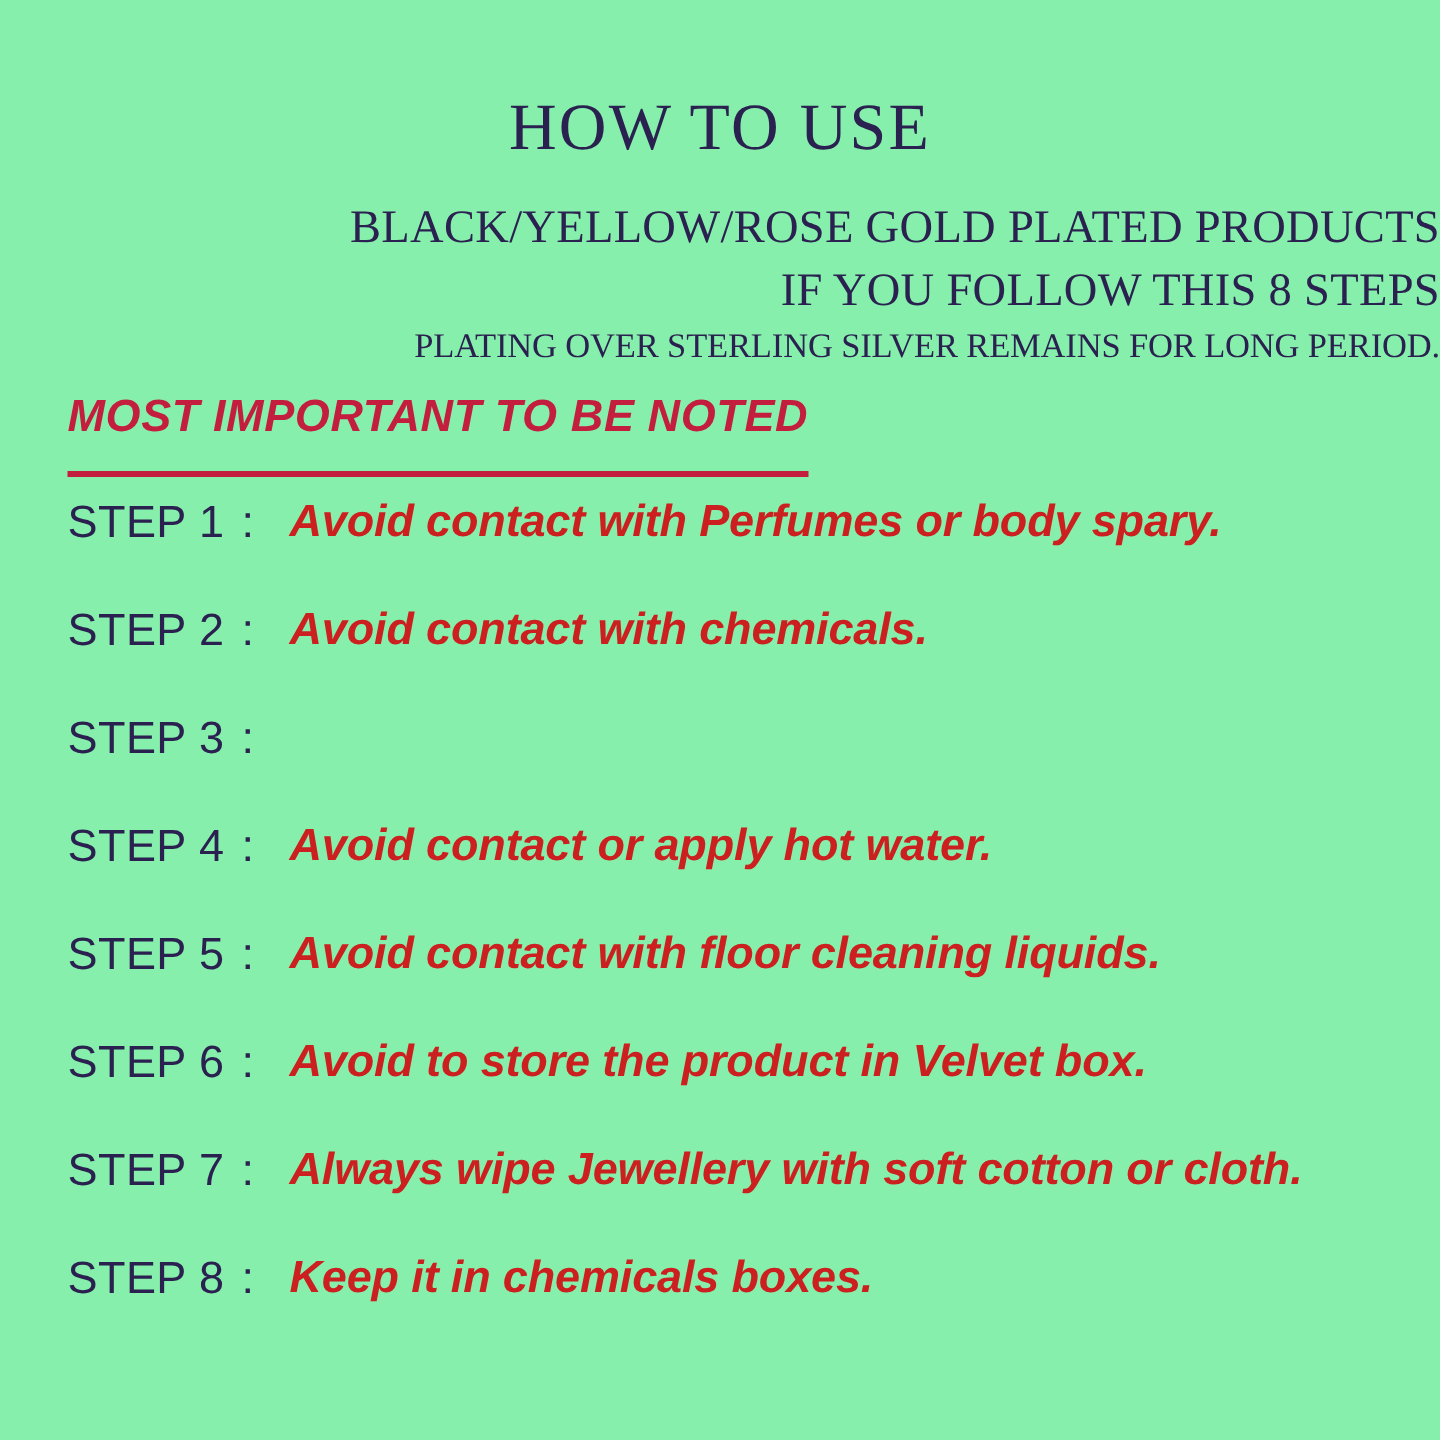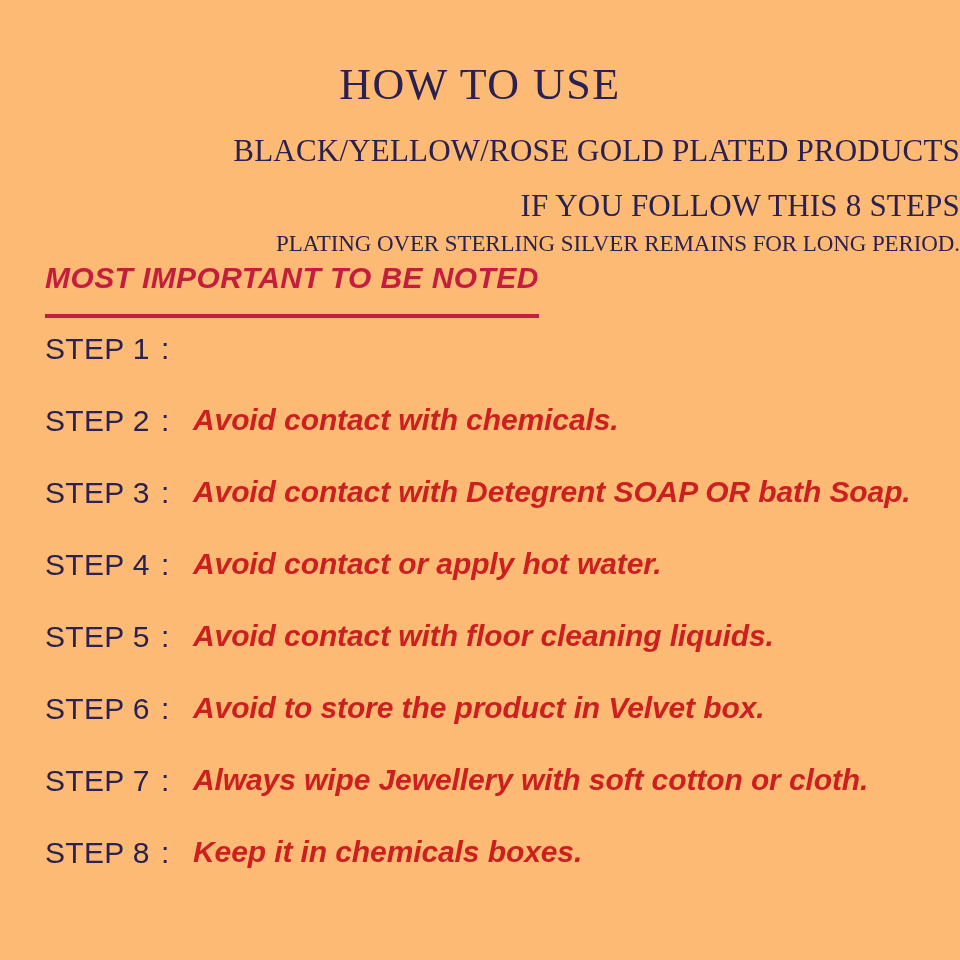--- a/index.html
+++ b/index.html
@@ -13,21 +13,21 @@
     height: 960px;
     overflow: hidden;
     font-family: "Liberation Sans", sans-serif;
     -webkit-font-smoothing: antialiased;
   }
 
   #poster {
     position: relative;
     width: 960px;
     height: 960px;
-    background: #fdba74;
+    background: #86efac;
     box-sizing: border-box;
   }
 
   
   .heading-block {
     position: absolute;
     left: 0;
     top: 0;
     width: 960px;
     text-align: center;
@@ -60,21 +60,21 @@
   }
 
   .subtitle-line.l1 {
     font-size: 31px;
     letter-spacing: 0.2px;
     margin-top: 28px;
   }
   .subtitle-line.l2 {
     font-size: 31px;
     letter-spacing: 0.2px;
-    margin-top: 24px;
+    margin-top: 11px;
   }
   .subtitle-line.l3 {
     font-size: 23px;
     letter-spacing: -0.1px;
     margin-top: 11px;
   }
 
   
   .notice {
     position: absolute;
@@ -168,32 +168,32 @@
 
   <div class="notice">
     <span class="notice-text">MOST IMPORTANT TO BE NOTED</span>
   </div>
 
   <ul class="steps">
 
     <li class="step-row">
       <span class="step-label">STEP 1</span>
       <span class="step-colon">:</span>
+      <span class="step-text">Avoid contact with Perfumes or body spary.</span>
     </li>
 
     <li class="step-row">
       <span class="step-label">STEP 2</span>
       <span class="step-colon">:</span>
       <span class="step-text">Avoid contact with chemicals.</span>
     </li>
 
     <li class="step-row">
       <span class="step-label">STEP 3</span>
       <span class="step-colon">:</span>
-      <span class="step-text">Avoid contact with Detegrent SOAP OR bath Soap.</span>
     </li>
 
     <li class="step-row">
       <span class="step-label">STEP 4</span>
       <span class="step-colon">:</span>
       <span class="step-text">Avoid contact or apply hot water.</span>
     </li>
 
     <li class="step-row">
       <span class="step-label">STEP 5</span>

